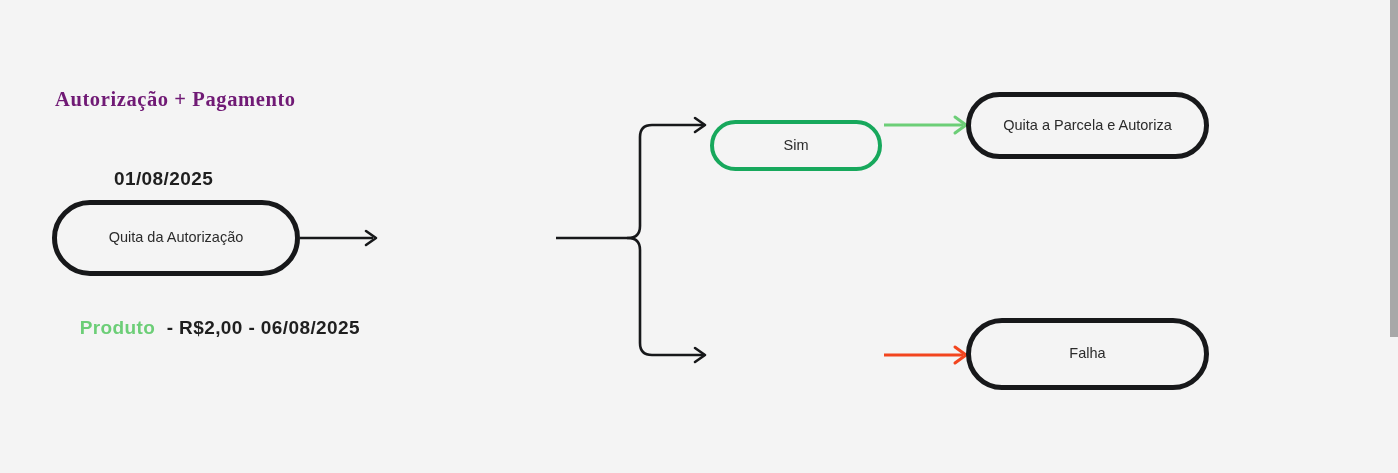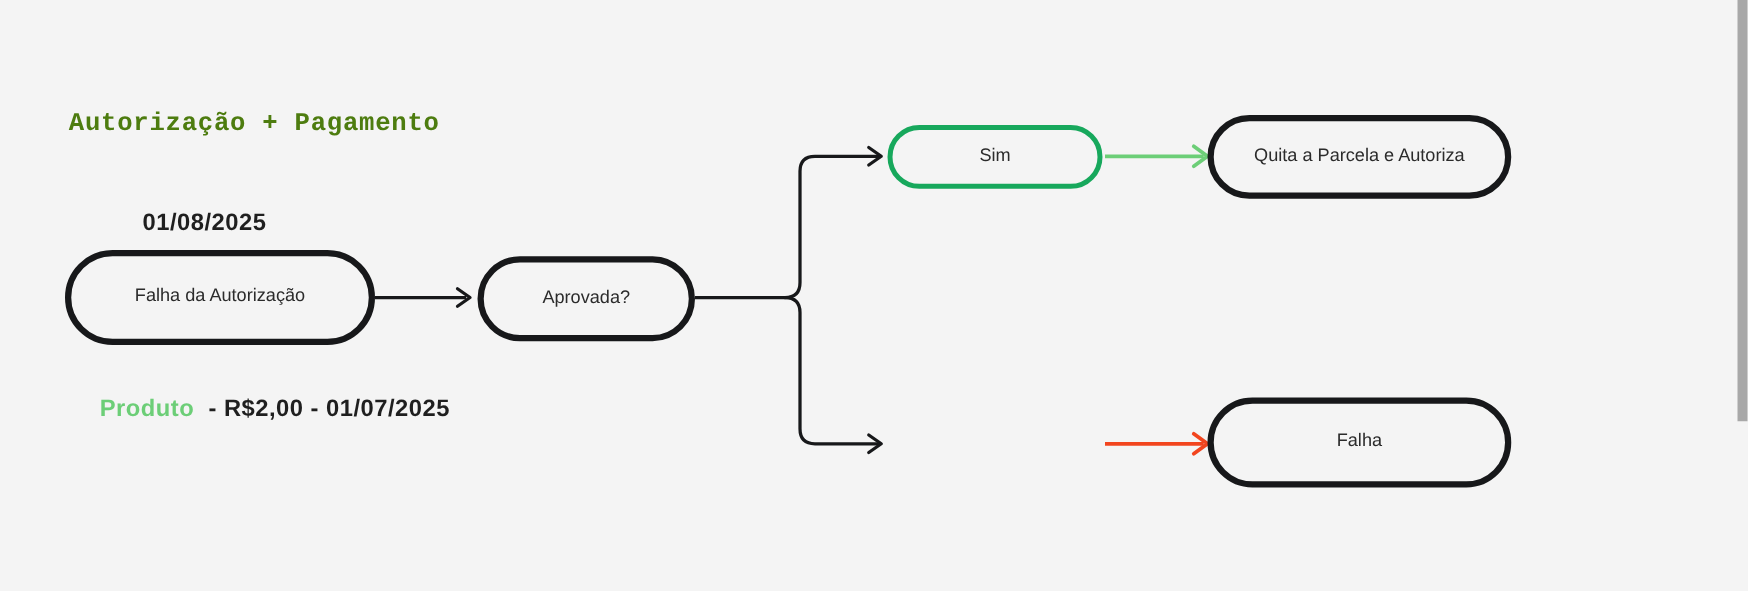--- a/index.html
+++ b/index.html
@@ -29,25 +29,25 @@
     left: 0;
     top: 0;
     width: 1398px;
     height: 473px;
     pointer-events: none;
   }
 
   
   .mono-title {
     position: absolute;
-    font-family: Liberation Mono, monospace;
+    font-family: Liberation Serif, serif;
     font-weight: 700;
     font-size: 20.5px;
     letter-spacing: 0.6px;
-    color: #4d7c0f;
+    color: #701a75;
     white-space: pre;
   }
   .mono-line {
     position: absolute;
     font-family: Liberation Sans, sans-serif;
     font-weight: 700;
     font-size: 19px;
     letter-spacing: 0.4px;
     color: #1f1f1f;
     white-space: pre;
@@ -79,21 +79,21 @@
   }
 
   .node.big {
     border-width: 5px;
     border-radius: 44px;
   }
   .node.pill {
     border-width: 4px;
     border-radius: 30px;
   }
-  .node.green  { border-color: #17a85c; }
+  .node.green  { border-color: #17a85c; margin-top: 20px; }
   .node.redish { border-color: #f2451e; }
   .node.dark   { border-color: #17181a; }
 
   
   #scrollbar-track {
     position: absolute;
     top: 0;
     right: 0;
     width: 8px;
     height: 473px;
@@ -143,42 +143,39 @@
       <path d="M 884 355 L 963 355" stroke="#f2451e" stroke-width="3" fill="none"></path>
       <path d="M 955 347 L 966 355 L 955 363" stroke="#f2451e" stroke-width="3" fill="none" stroke-linecap="round" stroke-linejoin="round"></path>
     </g>
   </svg>
 
   <div class="mono-title" style="left:55px; top:88px;">Autorização + Pagamento</div>
 
   <div class="mono-line" style="left:114px; top:168px;">01/08/2025</div>
 
   <div class="node big dark" style="left:52px; top:200px; width:248px; height:76px;">
-    <span class="node-label">Falha da Autorização</span>
+    <span class="node-label">Quita da Autorização</span>
   </div>
 
-  <div class="node big dark" style="left:382px; top:205px; width:174px; height:68px;">
-    <span class="node-label">Aprovada?</span>
-  </div>
 
   <div class="node pill green" style="left:710px; top:100px; width:172px; height:51px;">
     <span class="node-label">Sim</span>
   </div>
 
 
   <div class="node big dark" style="left:966px; top:92px; width:243px; height:67px;">
     <span class="node-label">Quita a Parcela e Autoriza</span>
   </div>
 
   <div class="node big dark" style="left:966px; top:318px; width:243px; height:72px;">
     <span class="node-label">Falha</span>
   </div>
 
   <div class="mono-line" style="left:57px; top:295px;">
-    <span class="accent">Produto</span><span>  - R$2,00 - 01/07/2025</span>
+    <span class="accent">Produto</span><span>  - R$2,00 - 06/08/2025</span>
   </div>
 
 
   <div id="scrollbar-track">
     <div id="scrollbar-thumb"></div>
   </div>
 
 </div>
 
 </body></html>

